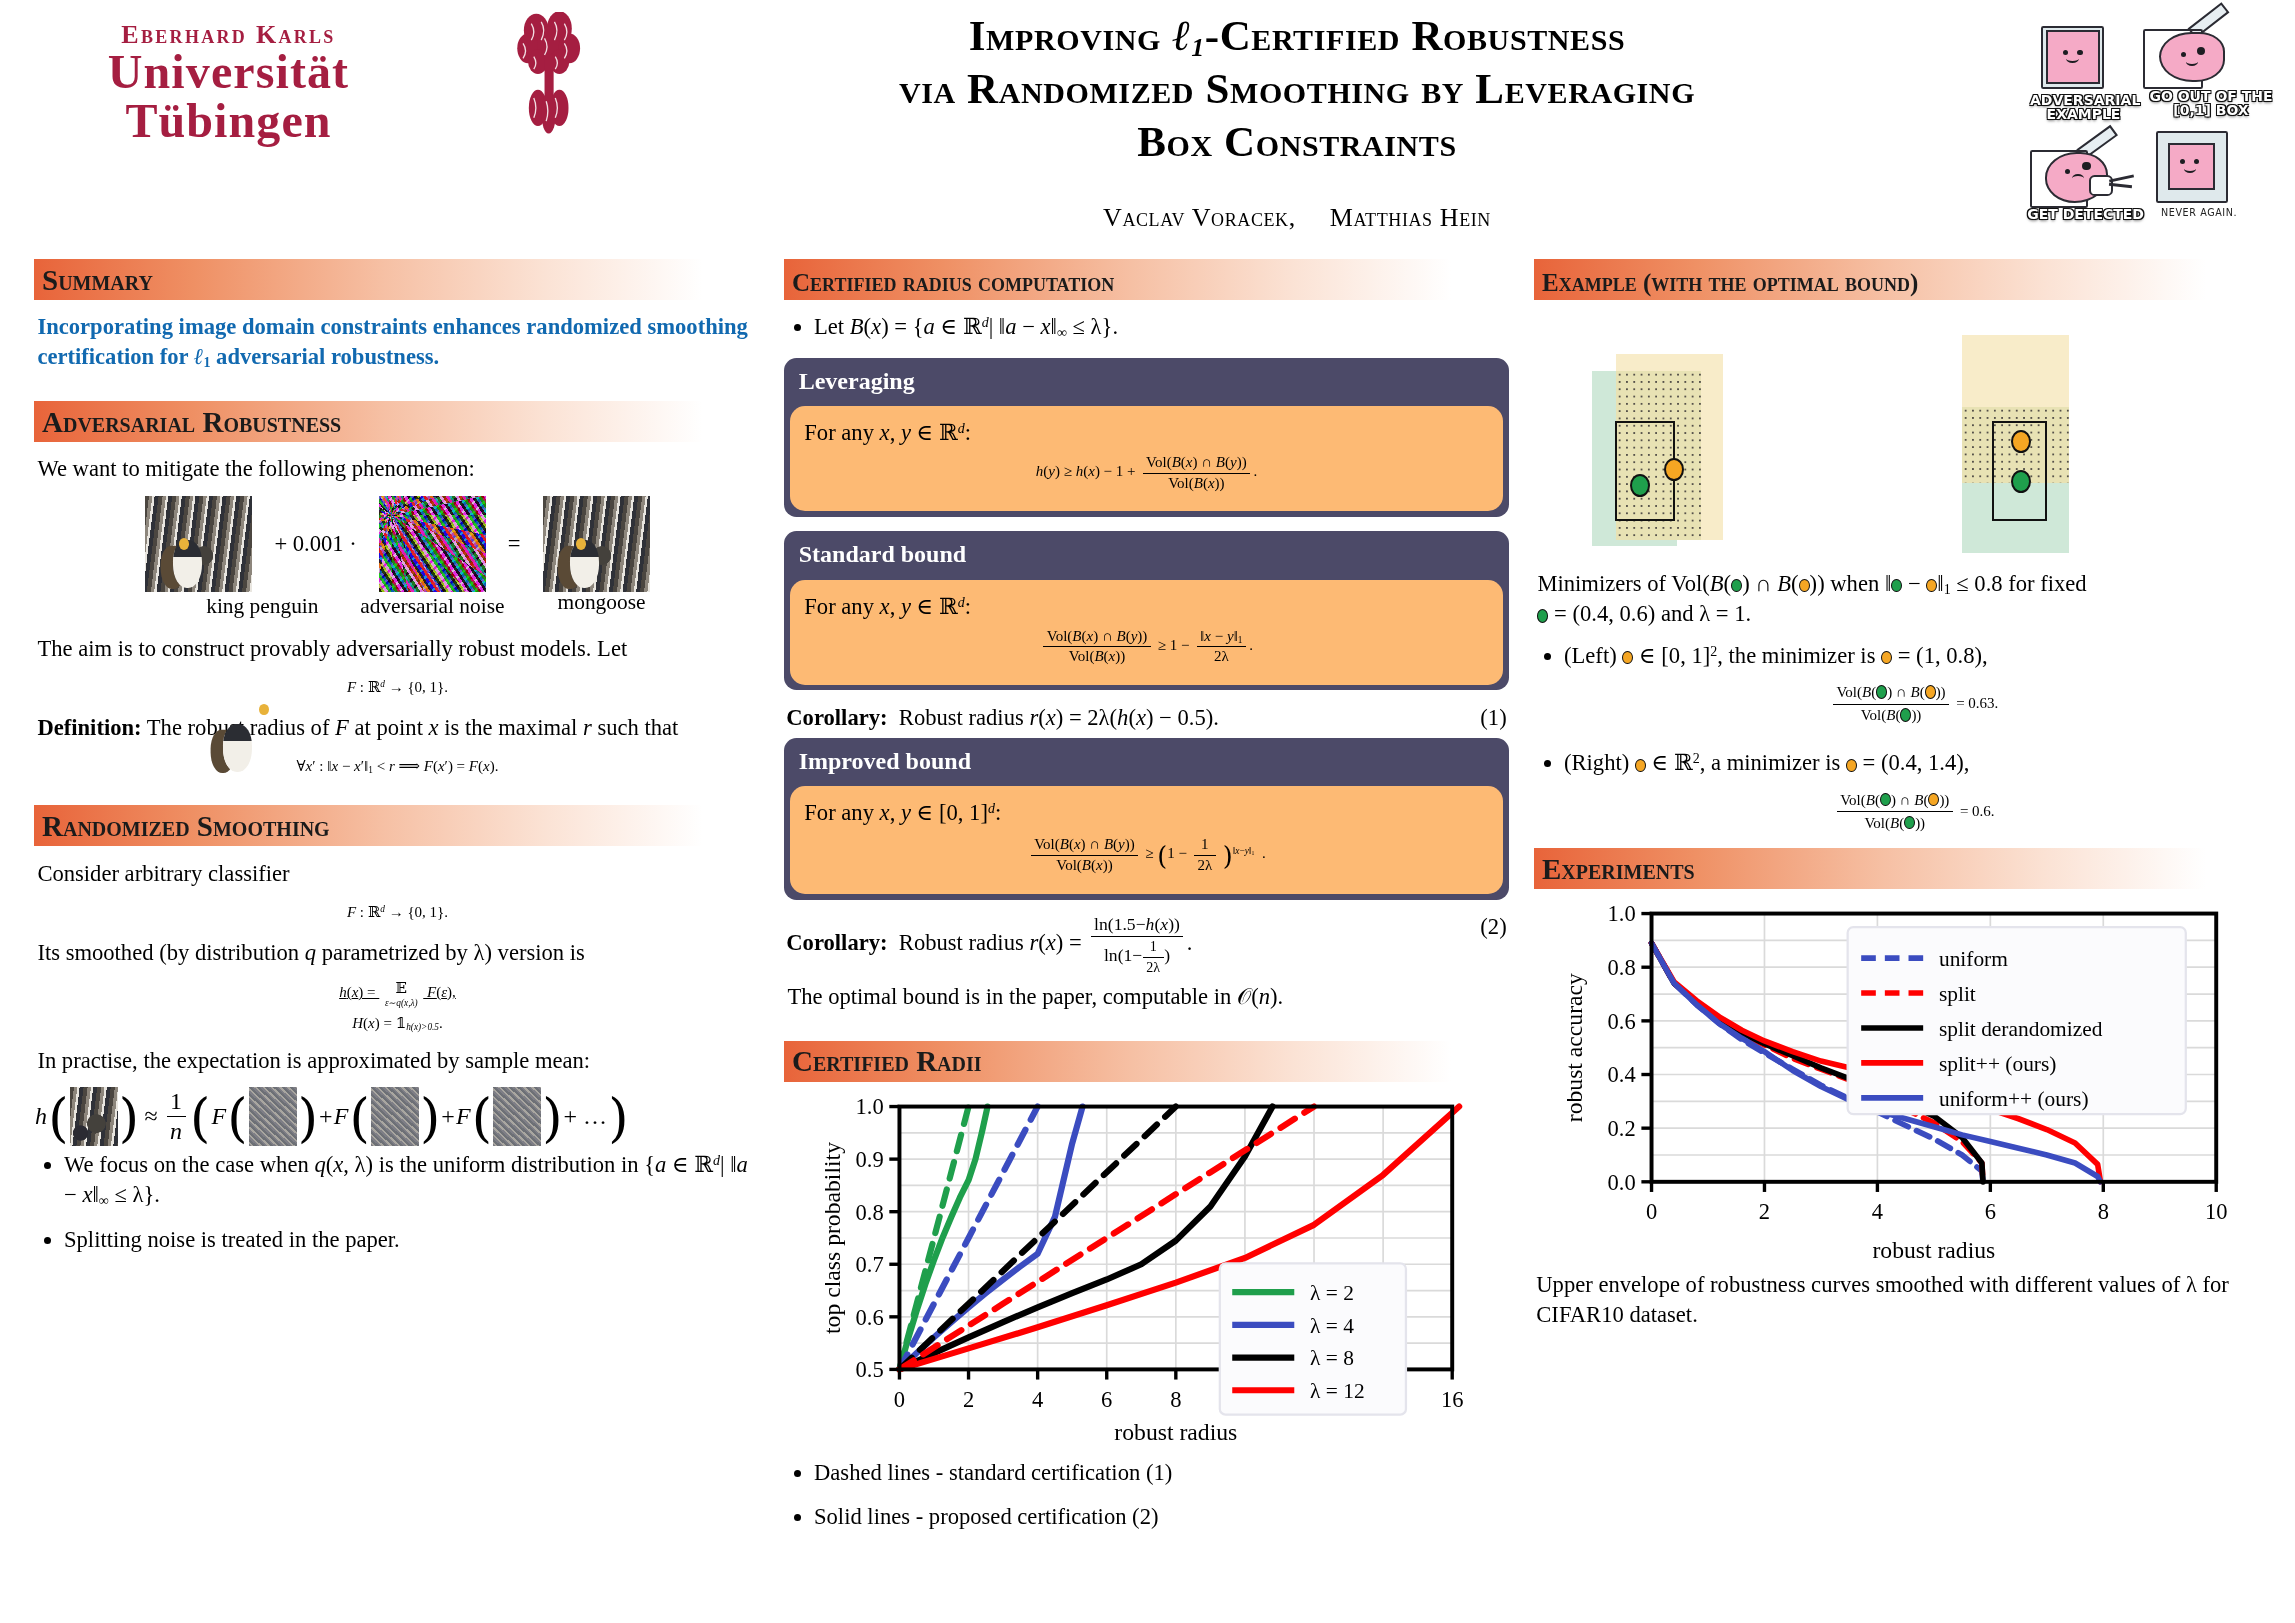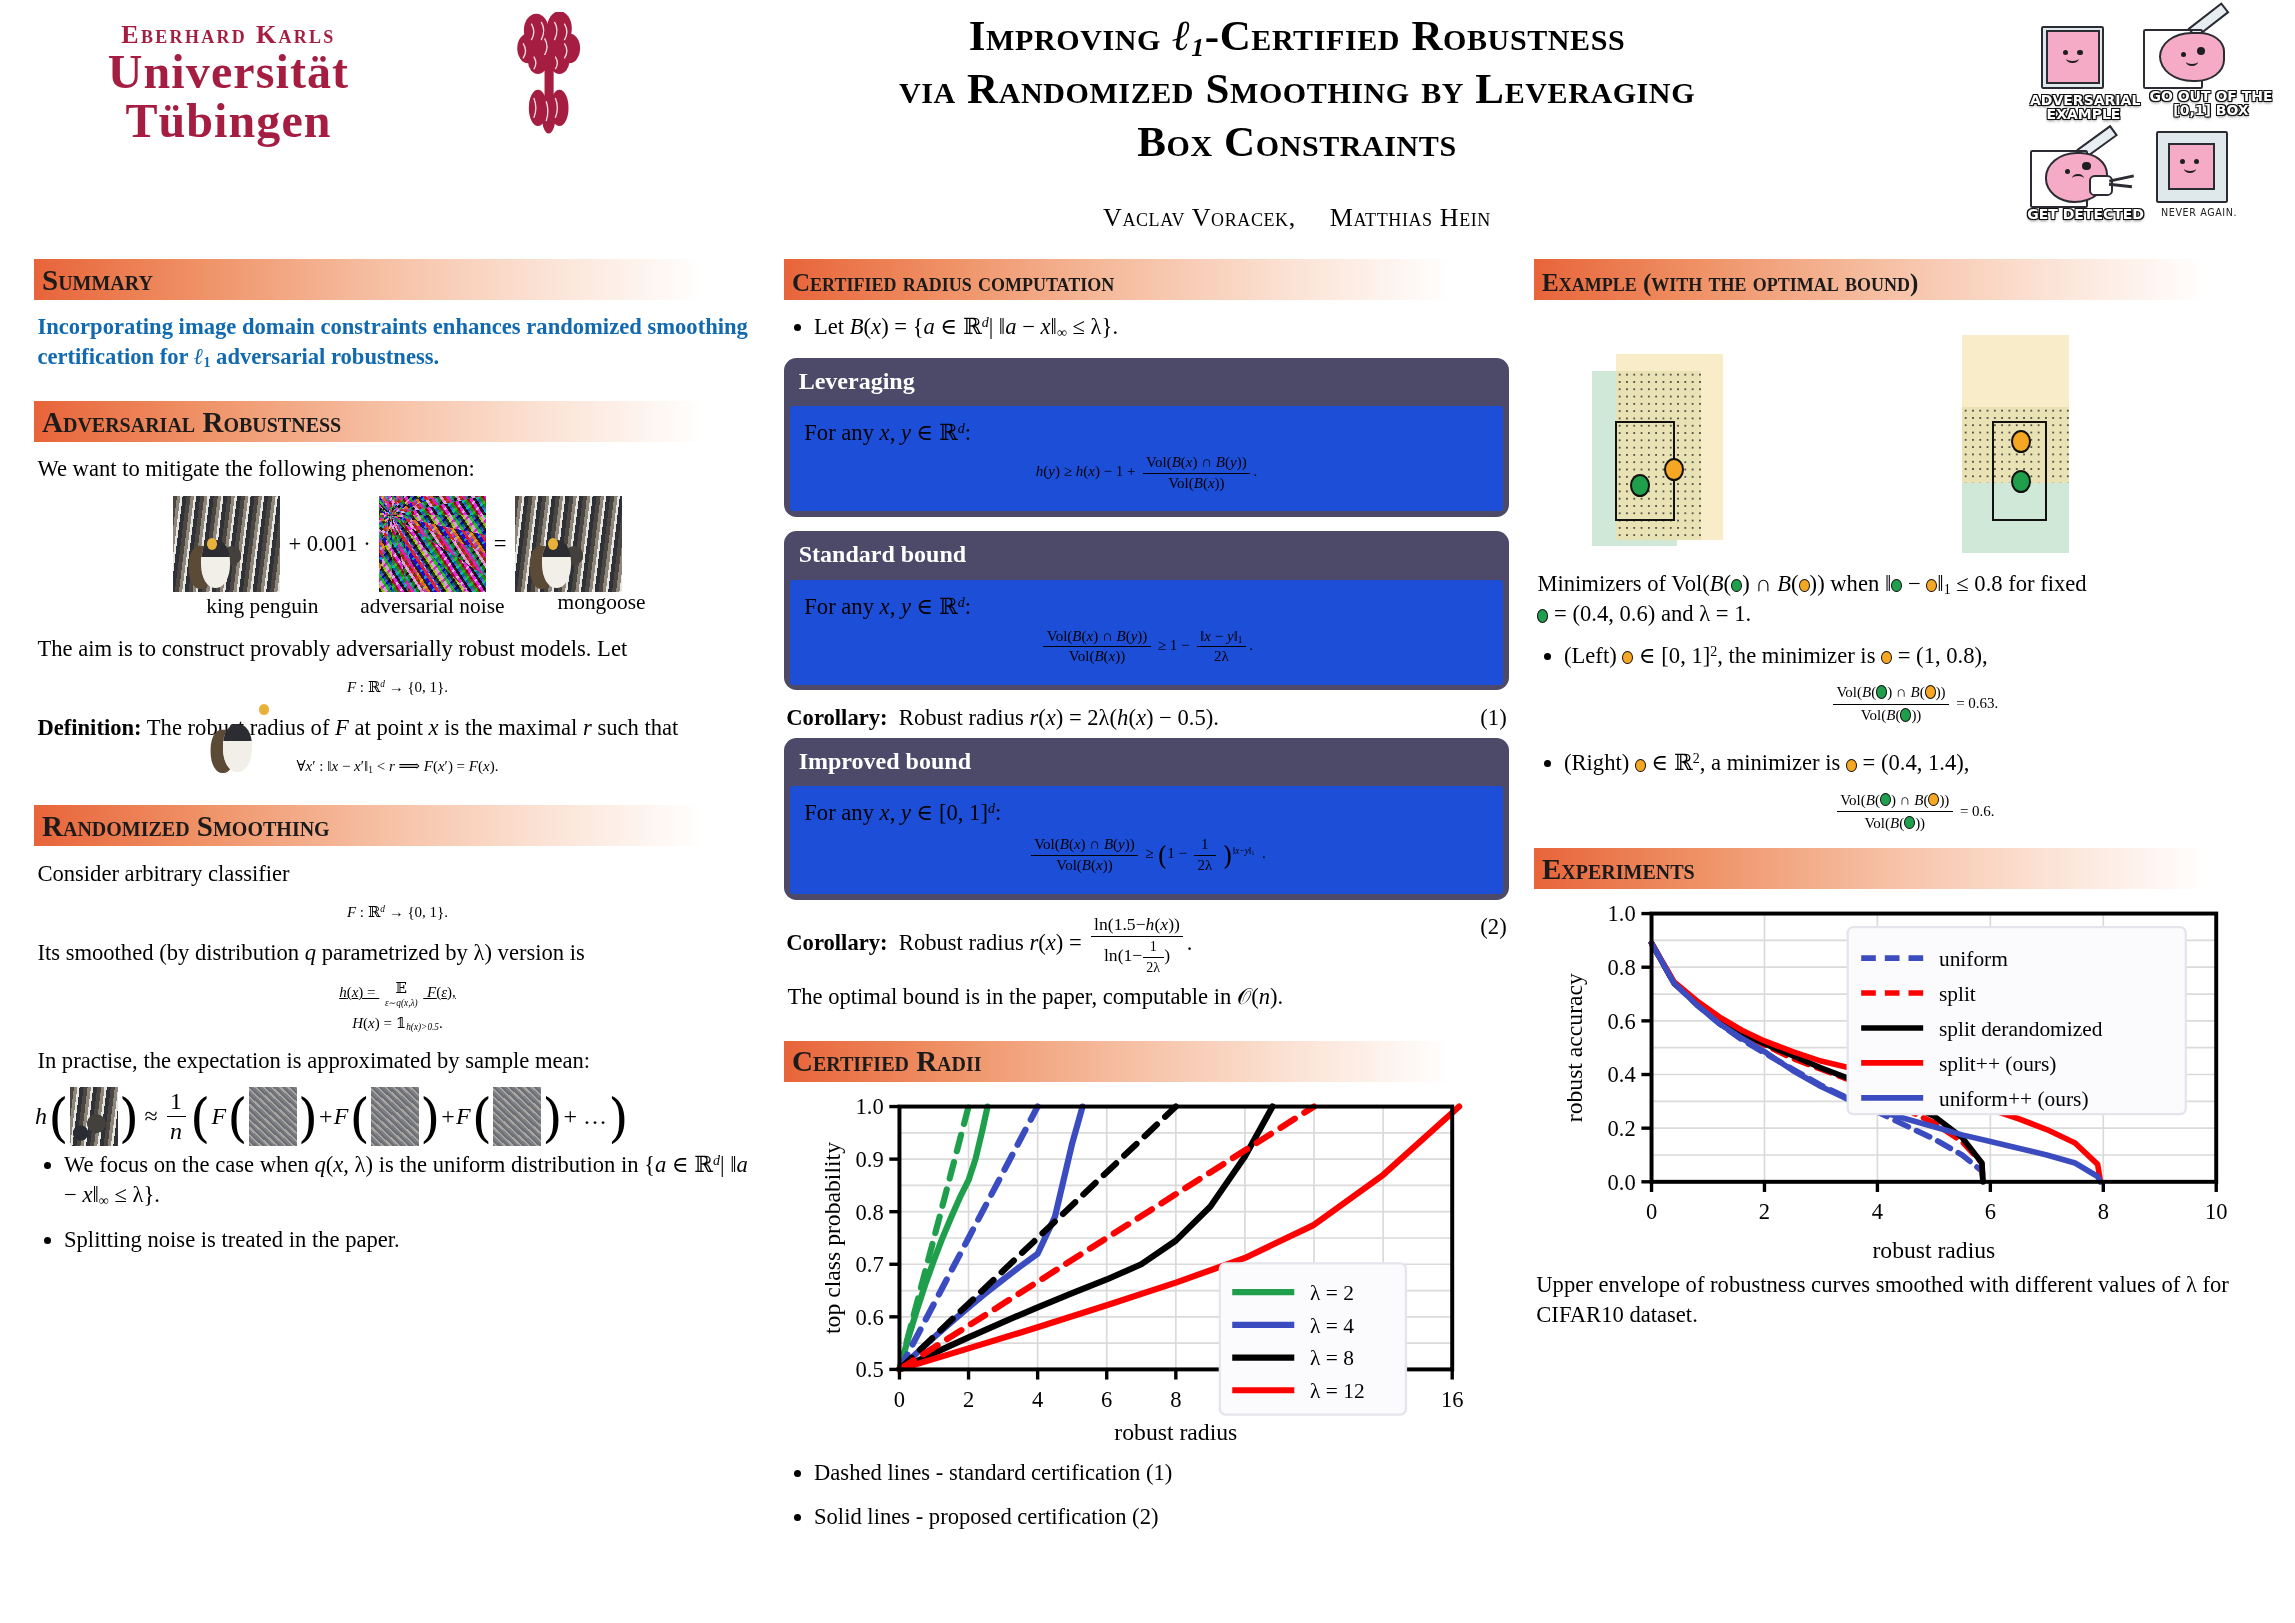--- a/index.html
+++ b/index.html
@@ -59,21 +59,21 @@
   .mi{font-style:italic;}
   sub{font-size:0.62em;vertical-align:-0.22em;}
   sup{font-size:0.62em;vertical-align:0.5em;}
   .frac{display:inline-block;vertical-align:middle;text-align:center;margin:0 3.4px;}
   .frac .num{display:block;padding:0 3.4px 1.1px 3.4px;border-bottom:1.4px solid #000;}
   .frac .den{display:block;padding:1.1px 3.4px 0 3.4px;}
   .frac.sm{font-size:0.78em;}
   .bigp{font-size:1.7em;vertical-align:-0.28em;font-family:"DejaVu Serif",serif;}
 
   
-  .triple{display:flex;align-items:center;justify-content:center;gap:0;margin:3.4px 0 2.3px 0;}
+  .triple{display:flex;align-items:center;justify-content:center;gap:14px;margin:3.4px 0 2.3px 0;}
   .thumb{width:107px;height:96px;position:relative;overflow:hidden;}
   .pengA{background:
      radial-gradient(circle at 22% 78%, #2b2b33 0 7.3px, transparent 8px),
      radial-gradient(circle at 55% 62%, #44413c 0 9px, transparent 9.6px),
      repeating-linear-gradient(97deg,#4b4640 0 4px,#8d867c 4px 7.3px,#e9e6e0 7.3px 9.6px,#2f3138 9.6px 13.5px),
      linear-gradient(#8d9199,#9a9a99);}
   .pengA::after{content:"";position:absolute;left:26%;top:46%;width:29px;height:48px;border-radius:45% 45% 48% 48%;
      background:linear-gradient(#2b2d33 0 36%,#f2efe8 36% 100%);box-shadow:-14.7px 3.4px 0 -2.3px #5a4a36;}
   .pengA::before{content:"";position:absolute;left:31%;top:44%;width:10px;height:11.3px;border-radius:50%;background:#e8b23a;z-index:2;}
   .noiseI{background:
@@ -88,21 +88,21 @@
   .caps{display:flex;justify-content:center;gap:0;margin:1.1px 0 14.7px 0;font-size:21.4px;}
   .caps div{text-align:right;}
 
   .mean-row{display:flex;align-items:center;justify-content:flex-start;font-size:24px;margin:5.6px 0 3.4px 1.1px;gap:1.1px;}
   .mean-row .par{font-size:52px;font-family:"DejaVu Serif",serif;line-height:0.8;position:relative;top:2.3px;}
   .mini{width:48px;height:59px;display:inline-block;}
 
   
   .tbox{border-radius:12.4px;overflow:hidden;background:#4c4a68;margin:6.8px 0 14.7px 0;padding-bottom:5.6px;}
   .tbox .tb-head{color:#fff;font-weight:700;font-size:24px;padding:10px 14.7px 11.3px 14.7px;}
-  .tbox .tb-body{background:#1d4ed8;margin:0 5.6px;border-radius:3px;padding:13.5px 14.7px 17px 14.7px;font-size:22.6px;}
+  .tbox .tb-body{background:#fdba74;margin:0 5.6px;border-radius:15px;padding:13.5px 14.7px 17px 14.7px;font-size:22.6px;}
   .corollary{font-size:22.6px;margin:6.8px 2.3px 6.8px 2.3px;position:relative;}
   .corollary .tagnum{position:absolute;right:0;top:0;}
 
   
   .exfig{display:flex;justify-content:center;gap:39px;margin:17px 0 14.7px 0;}
   .panel{position:relative;width:293px;height:237px;}
   .grn{position:absolute;background:#cfe8d8;}
   .crm{position:absolute;background:#f8ecc9;}
   .dotted{position:absolute;background-color:#e8e2b4;
           background-image:radial-gradient(#55514a 0.9px,transparent 1px);

